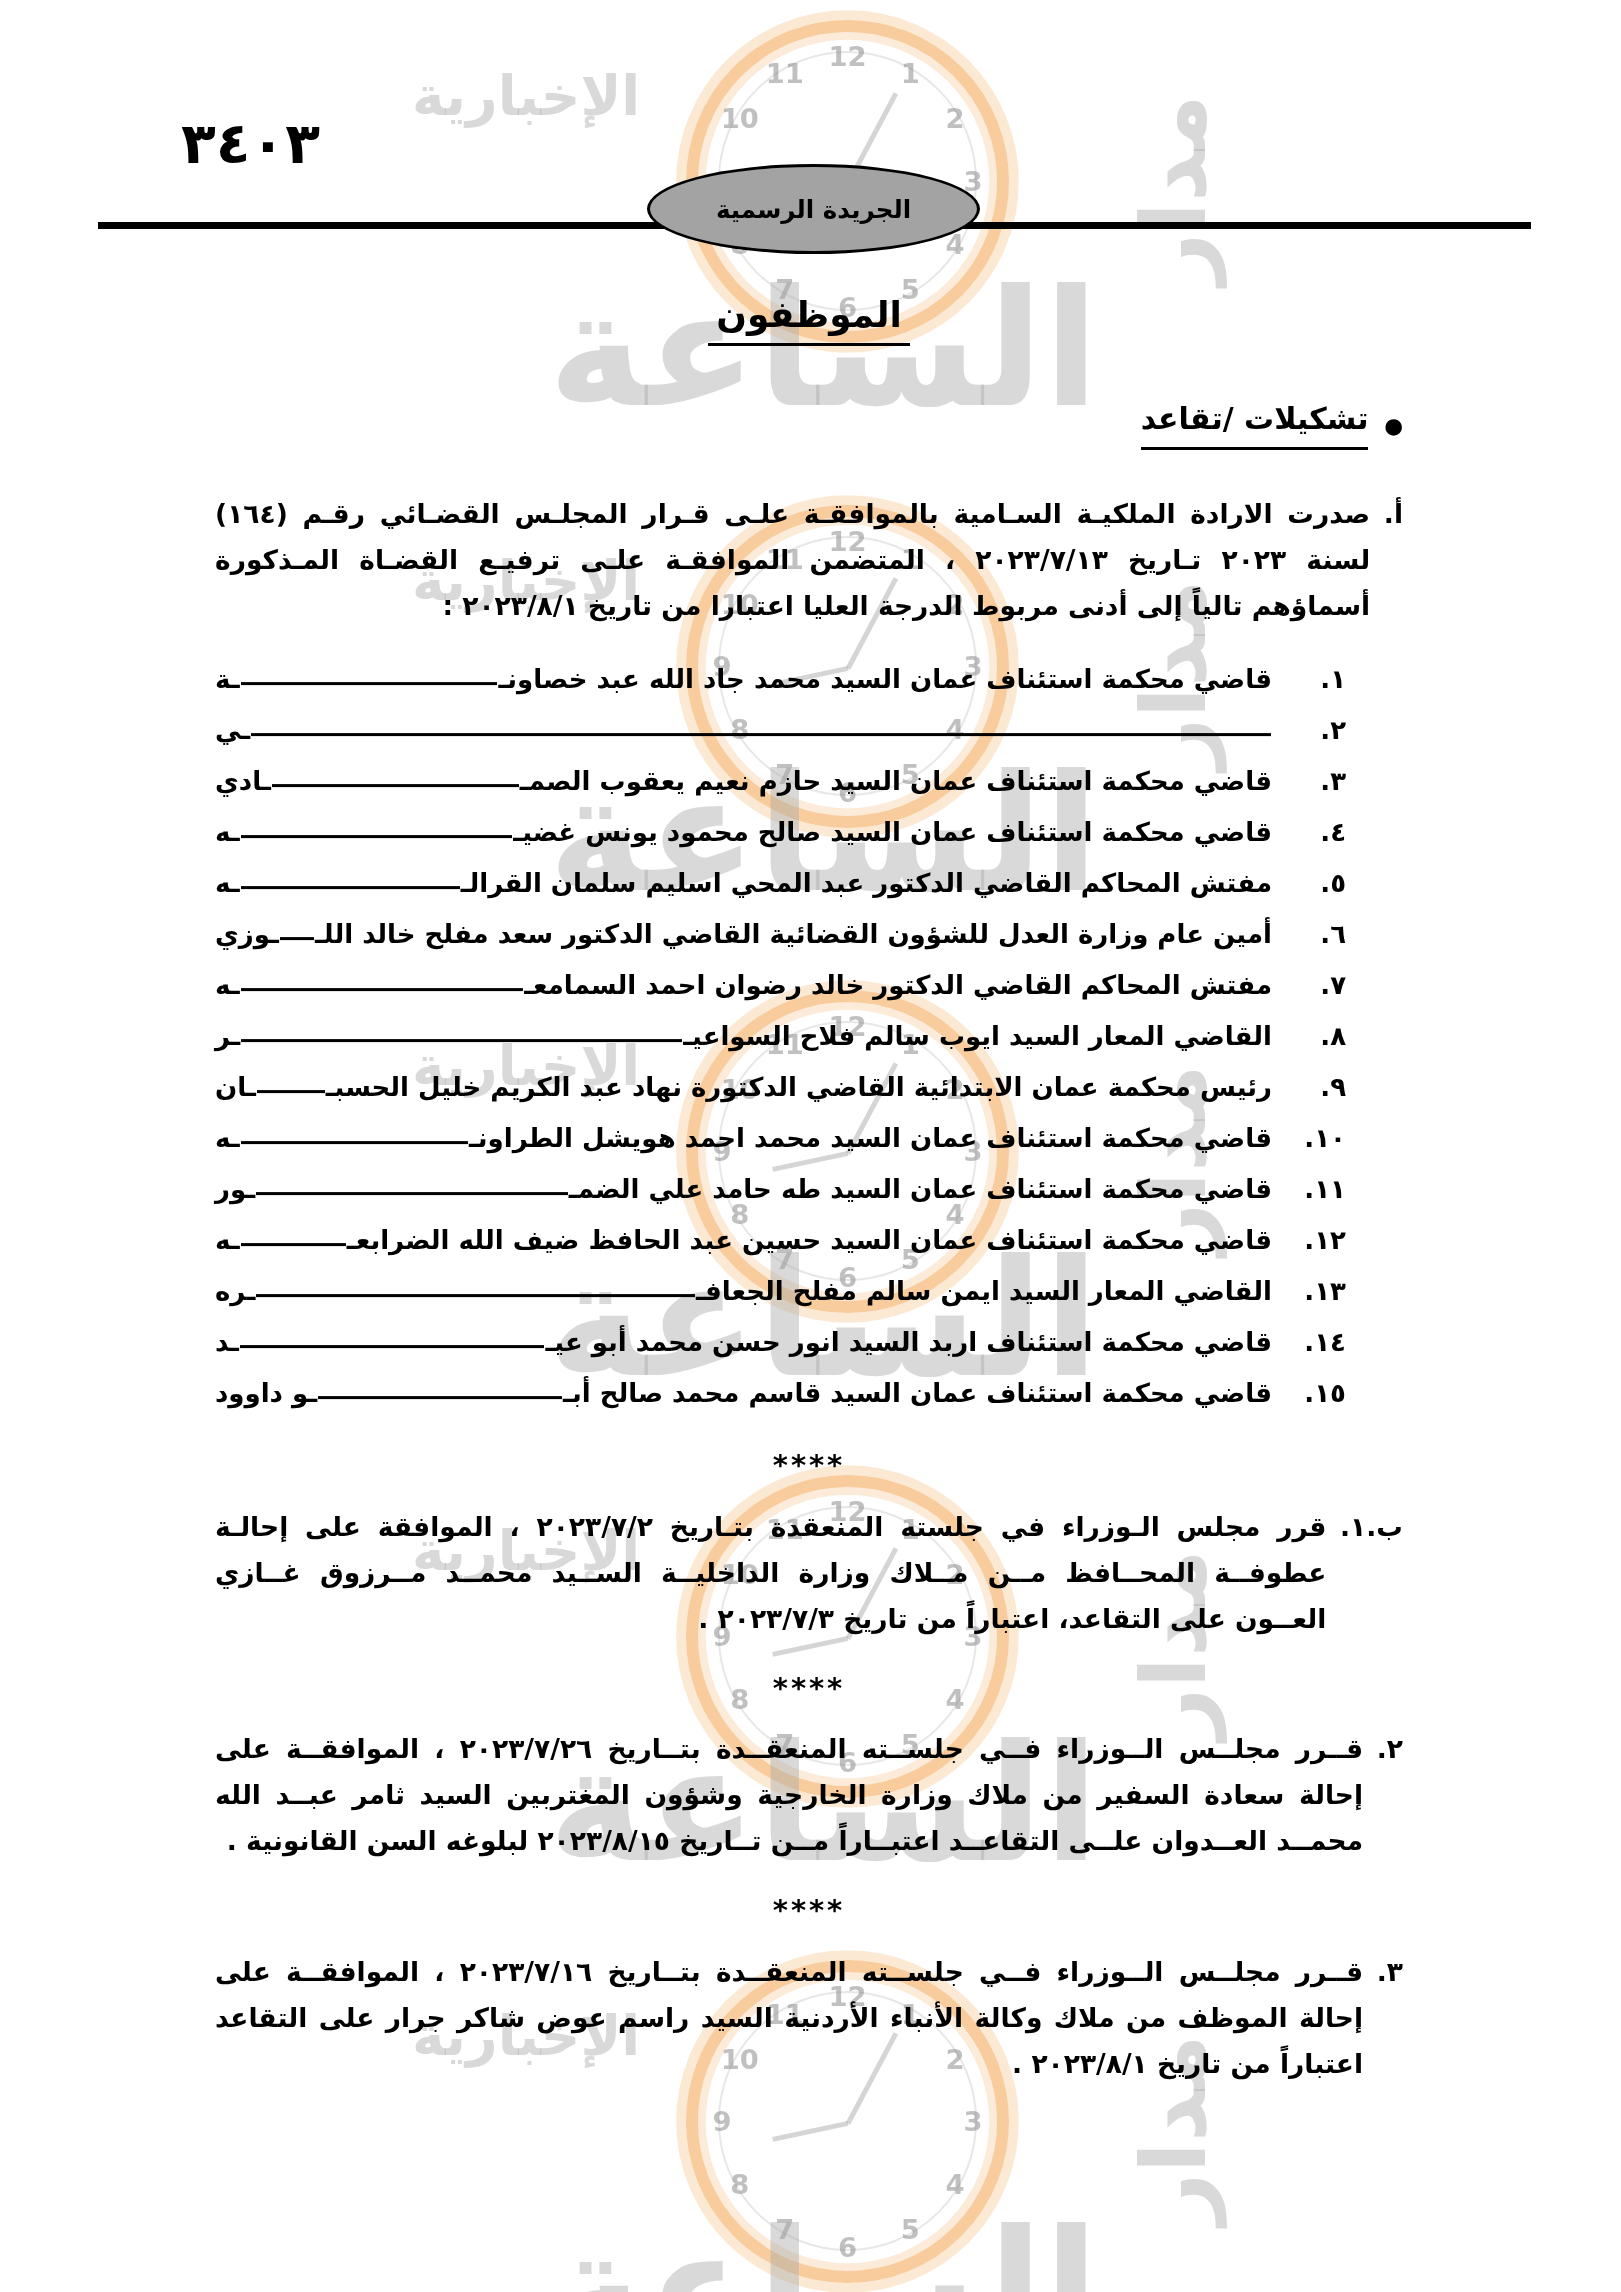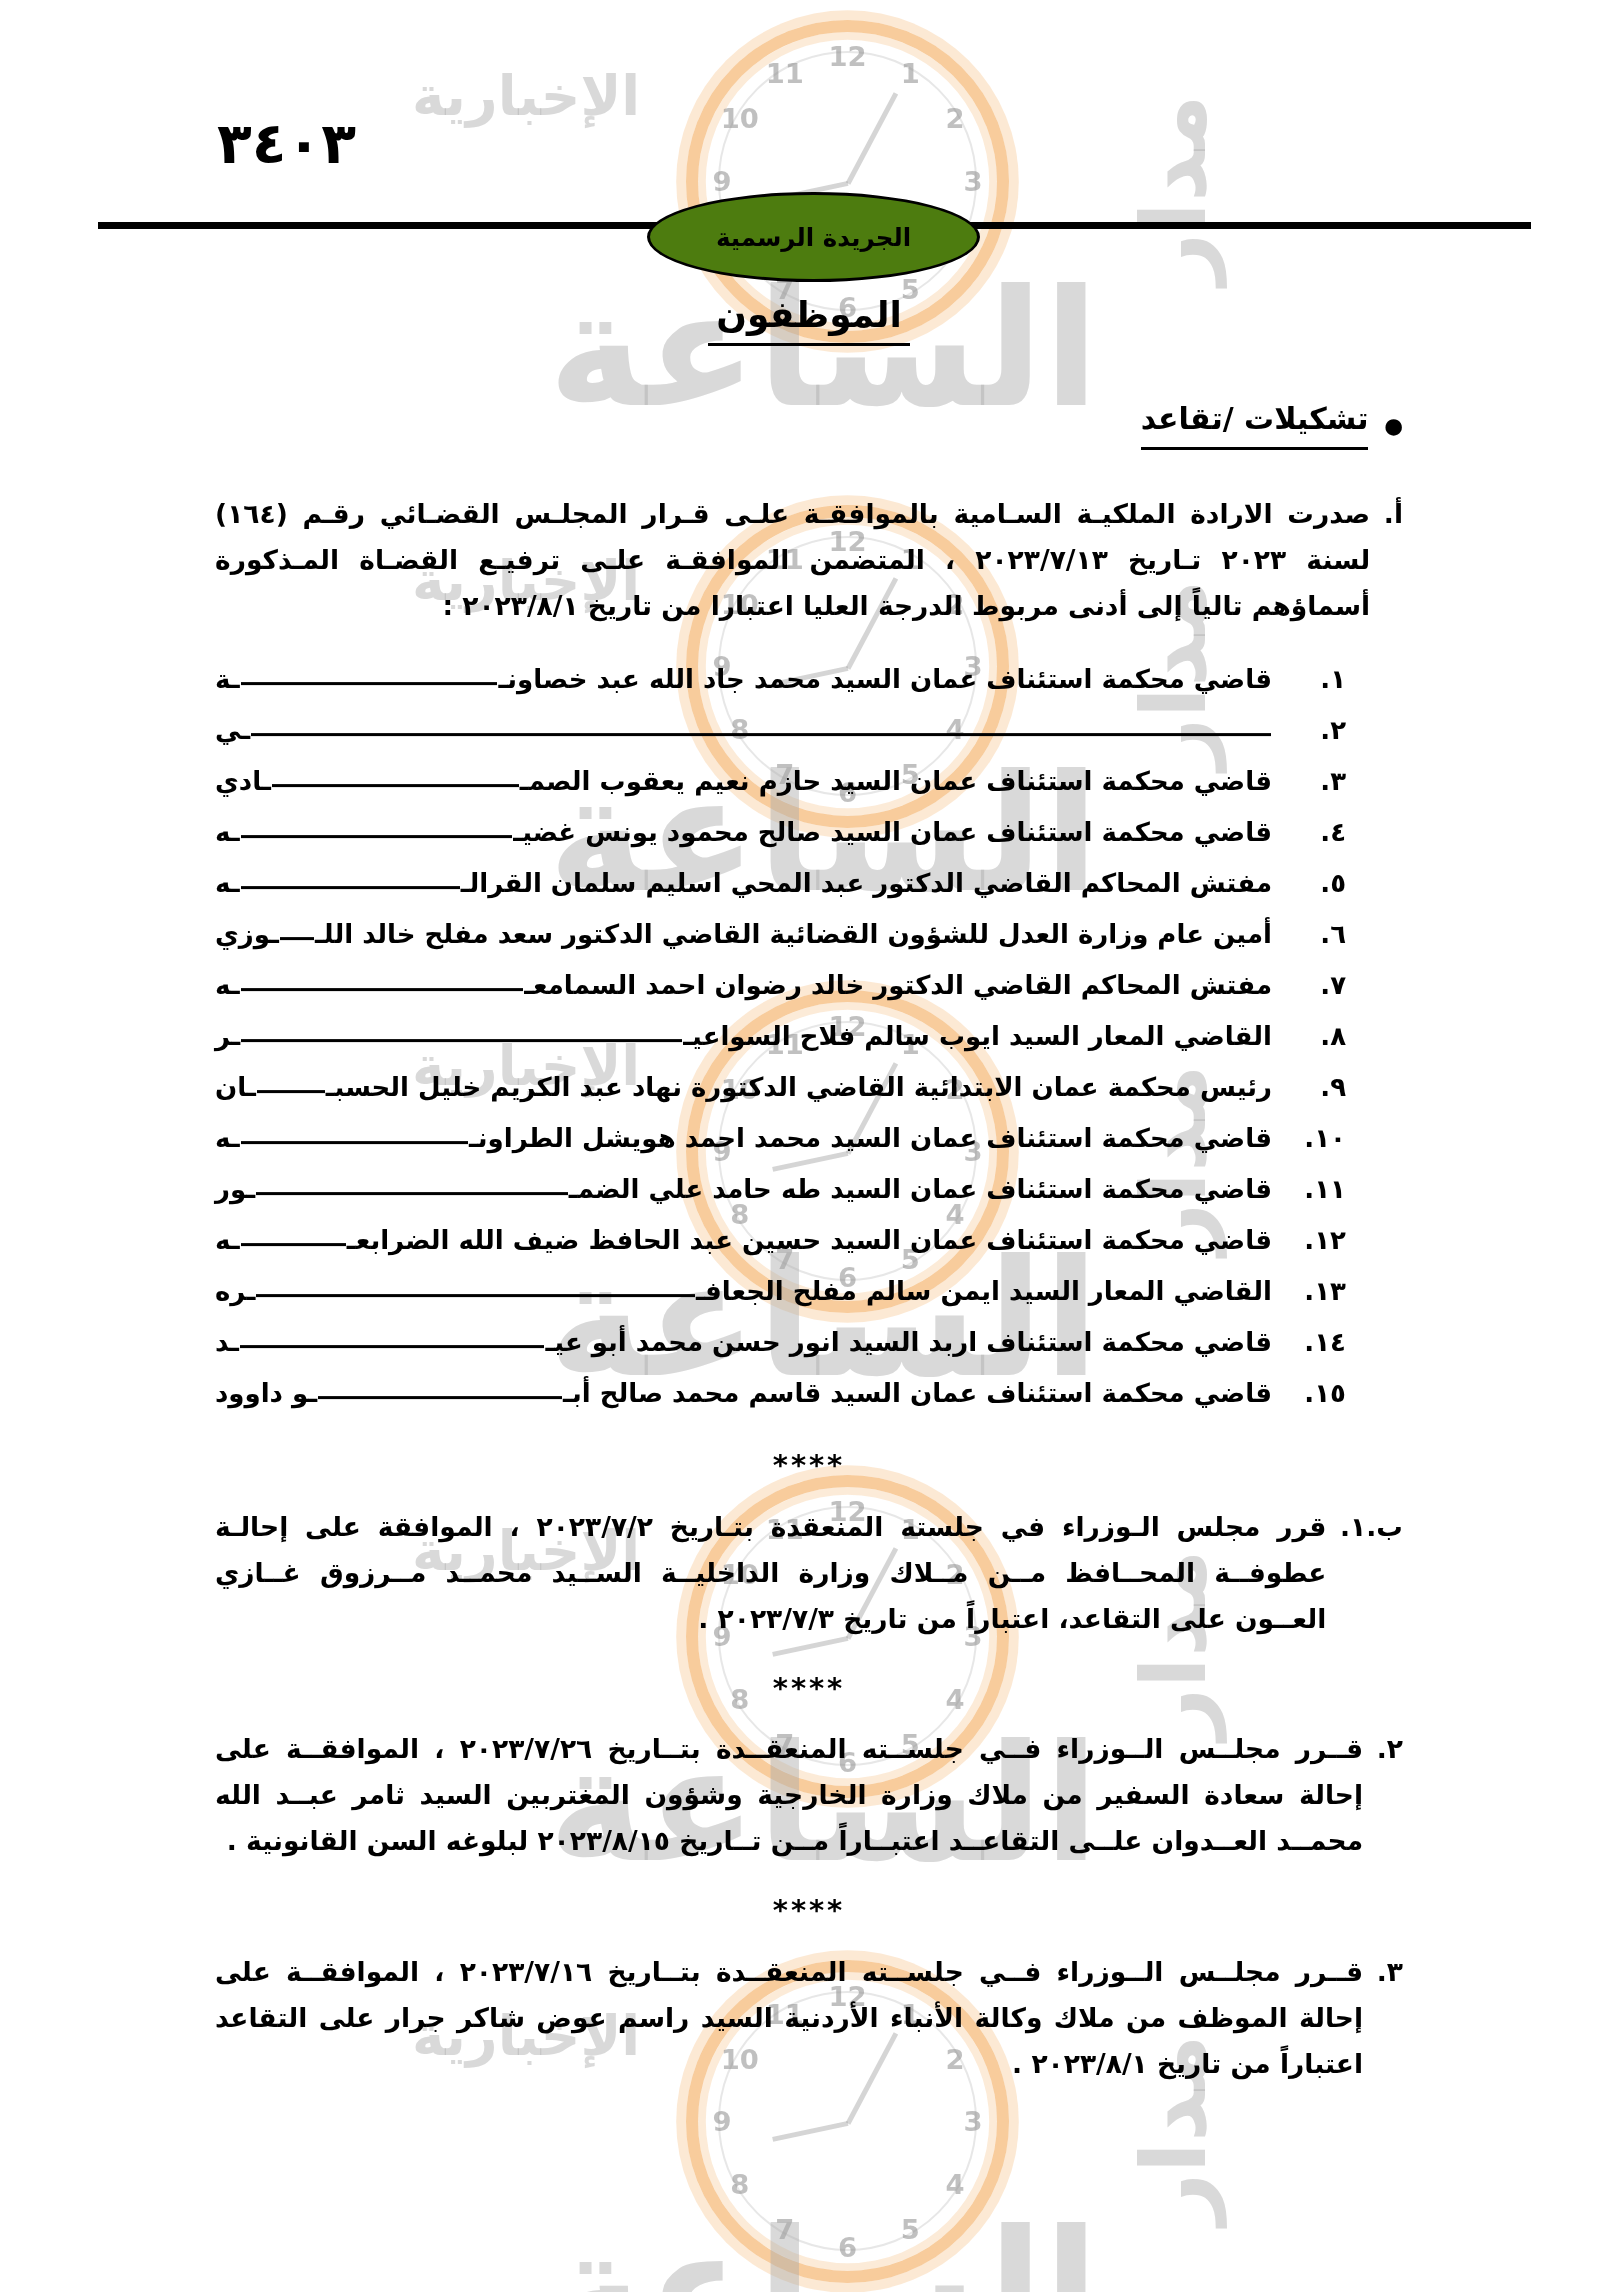--- a/index.html
+++ b/index.html
@@ -38,26 +38,26 @@
   .wm-n6{left:50%;top:92%;} .wm-n7{left:29%;top:86%;}  .wm-n8{left:14%;top:71%;}
   .wm-n9{left:8%;top:50%;}  .wm-n10{left:14%;top:29%;} .wm-n11{left:29%;top:14%;}
   .wm-word { position:absolute; font-weight:bold; color:rgba(170,170,170,.45); white-space:nowrap; }
   .wm-saa   { left:500px; top:245px; font-size:162px;margin-left:48px; }
   .wm-madar { left:1078px; top:127px; font-size:90px; transform:rotate(-90deg); }
   .wm-akhbar{ left:412px; top:54px;  font-size:55px; }
 
   
   .pagenum {
     position:absolute; top:110px; left:181px; z-index:2;
-    font-size:57px; font-weight:bold; letter-spacing:4.9px; direction:ltr;margin-left:36px;
+    font-size:57px; font-weight:bold; letter-spacing:4.9px; direction:ltr;
   }
   .rule { position:absolute; top:222px; left:98px; width:1433px; height:6.9px; background:#000; z-index:2; }
   .banner {
-    position:absolute; top:192px; left:647px; width:333px; height:90px; z-index:3;
-    background:#4d7c0f; border:3.9px solid #000; border-radius:50%;
+    position:absolute; top:164px; left:647px; width:333px; height:90px; z-index:3;
+    background:#a3a3a3; border:3.9px solid #000; border-radius:50%;
     display:flex; align-items:center; justify-content:center;
   }
   .banner-label { font-size:24.5px; font-weight:bold; }
 
   
   .content {
     position:absolute; top:294px; right:218px; width:1188px; z-index:2;
     font-weight:bold; direction:rtl;
   }
   .title-row { text-align:center;text-decoration:underline; }

